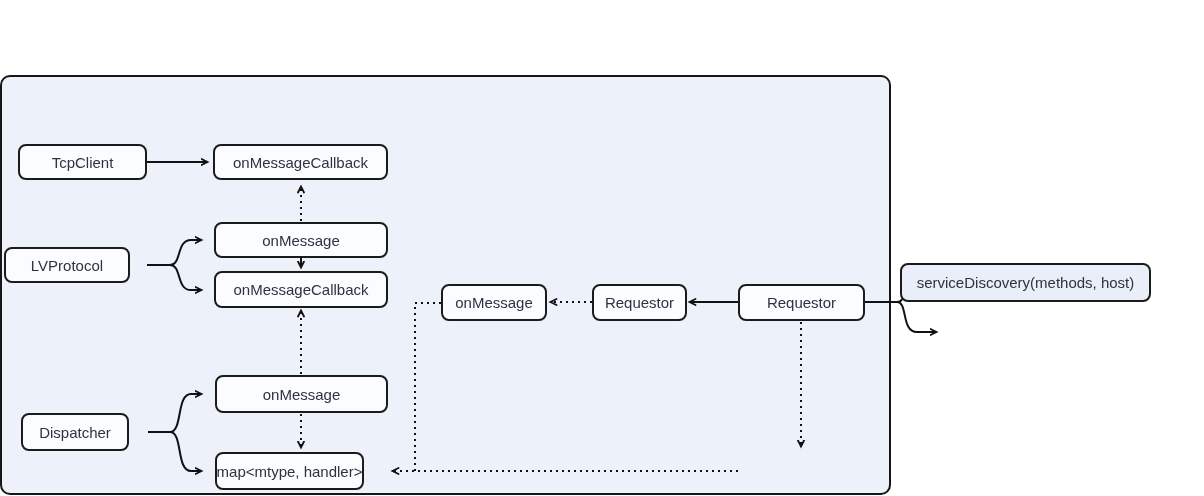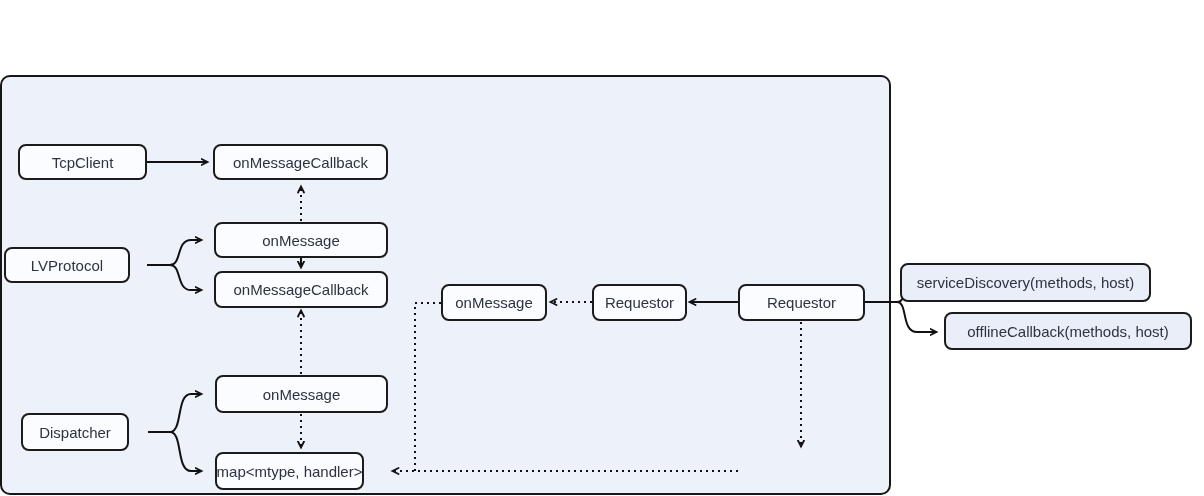--- a/index.html
+++ b/index.html
@@ -74,15 +74,14 @@
   <div class="node" style="left:4px;top:247px;width:126px;height:36px">LVProtocol</div>
   <div class="node" style="left:214px;top:222px;width:174px;height:36px">onMessage</div>
   <div class="node" style="left:214px;top:271px;width:174px;height:37px">onMessageCallback</div>
   <div class="node" style="left:21px;top:413px;width:108px;height:38px">Dispatcher</div>
   <div class="node" style="left:215px;top:375px;width:173px;height:38px">onMessage</div>
   <div class="node" style="left:215px;top:452px;width:149px;height:38px">map&lt;mtype, handler&gt;</div>
   <div class="node" style="left:441px;top:284px;width:106px;height:37px">onMessage</div>
   <div class="node" style="left:592px;top:284px;width:95px;height:37px">Requestor</div>
   <div class="node" style="left:738px;top:284px;width:127px;height:37px">Requestor</div>
   <div class="node outer" style="left:900px;top:263px;width:251px;height:39px">serviceDiscovery(methods, host)</div>
-  <div class="node outer" style="left:944px;top:312px;width:248px;height:38px">offlineCallback(methods, host)</div>
 
 </div>
 
 </body></html>

